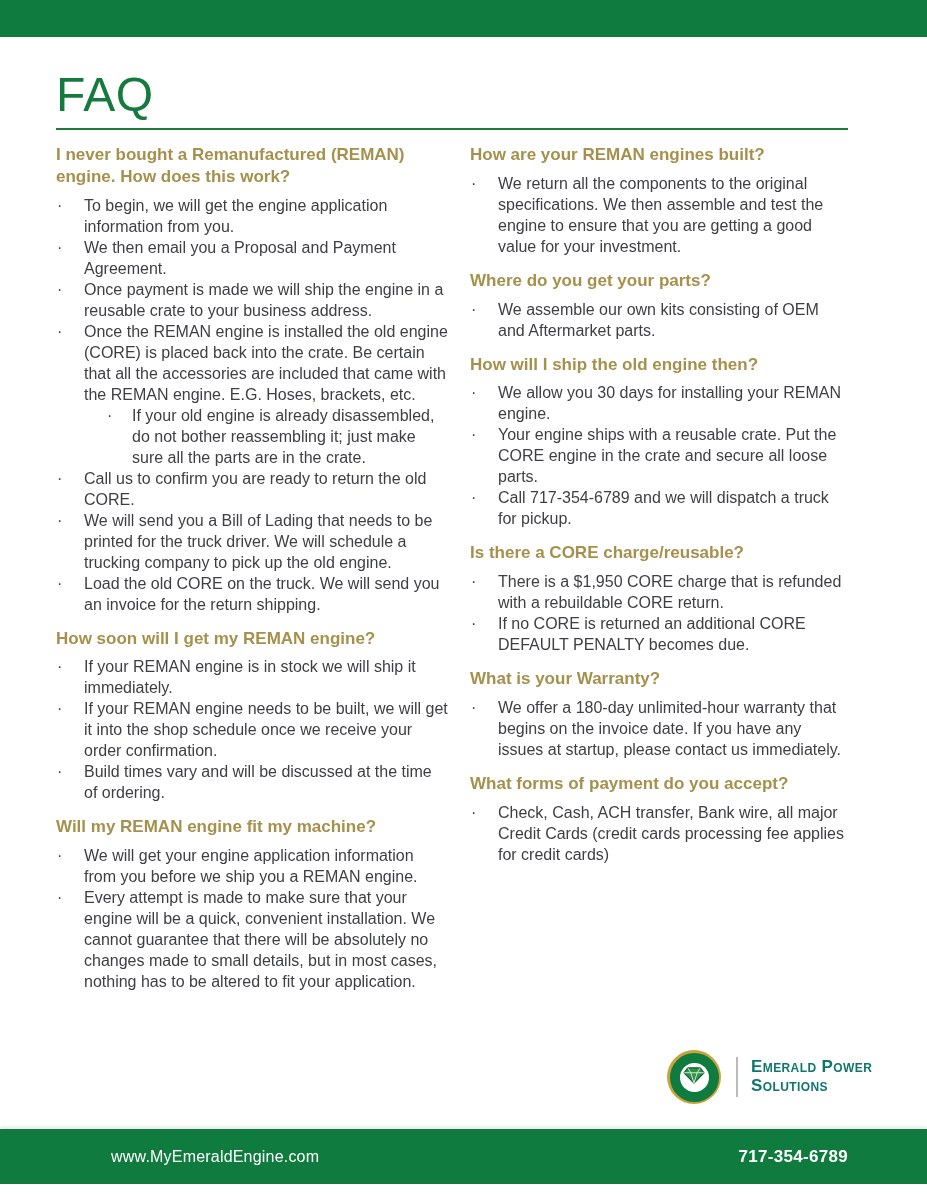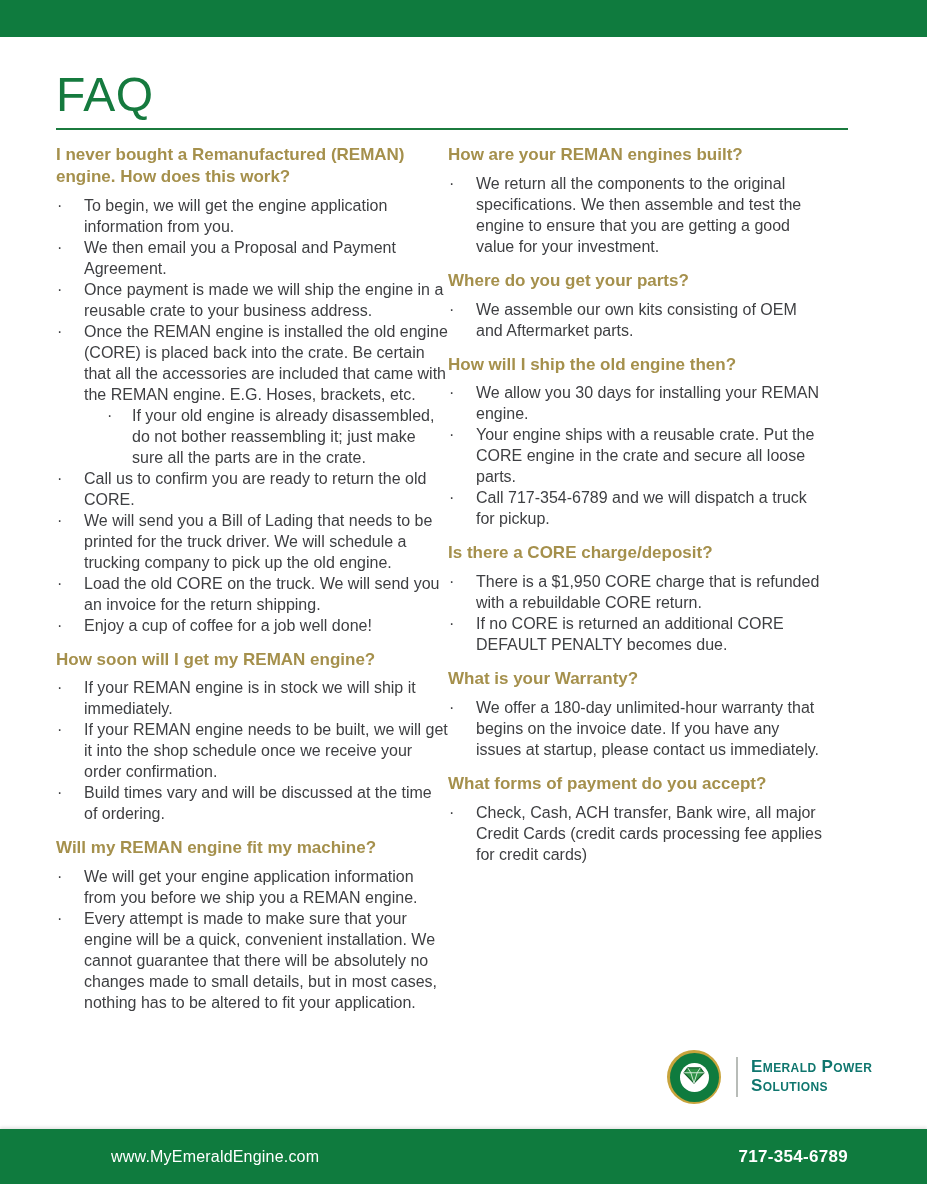--- a/index.html
+++ b/index.html
@@ -26,20 +26,21 @@
     color:#157A3E;
     line-height:1.0;
   }
   .rule{
     margin-top:9px;
     width:792px;height:2px;
     background:#1B7A3E;
   }
   .cols{
     display:flex;
+    gap:22px;
     margin-top:14px;
   }
   .col{width:392px;}
   .col.right{width:378px;}
   .faq-section .question{
     margin:13px 0 7px 0;
     font-size:17px;
     font-weight:700;
     line-height:1.28;
     color:#A5904C;
@@ -140,21 +141,20 @@
             <ul class="answers">
               <li class="item"><span class="btext">To begin, we will get the engine application information from you.</span></li>
               <li class="item"><span class="btext">We then email you a Proposal and Payment Agreement.</span></li>
               <li class="item"><span class="btext">Once payment is made we will ship the engine in a reusable crate to your business address.</span></li>
               <li class="item"><span class="btext">Once the REMAN engine is installed the old engine (CORE) is placed back into the crate. Be certain that all the accessories are included that came with the REMAN engine. E.G. Hoses, brackets, etc.</span><ul class="sub-answers">
                   <li class="item"><span class="btext">If your old engine is already disassembled, do not bother reassembling it; just make sure all the parts are in the crate.</span></li>
                 </ul></li>
               <li class="item"><span class="btext">Call us to confirm you are ready to return the old CORE.</span></li>
               <li class="item"><span class="btext">We will send you a Bill of Lading that needs to be printed for the truck driver. We will schedule a trucking company to pick up the old engine.</span></li>
               <li class="item"><span class="btext">Load the old CORE on the truck. We will send you an invoice for the return shipping.</span></li>
-              <li class="item"><span class="btext">Enjoy a cup of coffee for a job well done!</span></li>
             </ul>
           </section>
           <section class="faq-section">
             <h2 class="question">How soon will I get my REMAN engine?</h2>
             <ul class="answers">
               <li class="item"><span class="btext">If your REMAN engine is in stock we will ship it immediately.</span></li>
               <li class="item"><span class="btext">If your REMAN engine needs to be built, we will get it into the shop schedule once we receive your order confirmation.</span></li>
               <li class="item"><span class="btext">Build times vary and will be discussed at the time of ordering.</span></li>
             </ul>
           </section>
@@ -181,21 +181,21 @@
           </section>
           <section class="faq-section">
             <h2 class="question">How will I ship the old engine then?</h2>
             <ul class="answers">
               <li class="item"><span class="btext">We allow you 30 days for installing your REMAN engine.</span></li>
               <li class="item"><span class="btext">Your engine ships with a reusable crate. Put the CORE engine in the crate and secure all loose parts.</span></li>
               <li class="item"><span class="btext">Call 717-354-6789 and we will dispatch a truck for pickup.</span></li>
             </ul>
           </section>
           <section class="faq-section">
-            <h2 class="question">Is there a CORE charge/deposit?</h2>
+            <h2 class="question">Is there a CORE charge/reusable?</h2>
             <ul class="answers">
               <li class="item"><span class="btext">There is a $1,950 CORE charge that is refunded with a rebuildable CORE return.</span></li>
               <li class="item"><span class="btext">If no CORE is returned an additional CORE DEFAULT PENALTY becomes due.</span></li>
             </ul>
           </section>
           <section class="faq-section">
             <h2 class="question">What is your Warranty?</h2>
             <ul class="answers">
               <li class="item"><span class="btext">We offer a 180-day unlimited-hour warranty that begins on the invoice date. If you have any issues at startup, please contact us immediately.</span></li>
             </ul>

